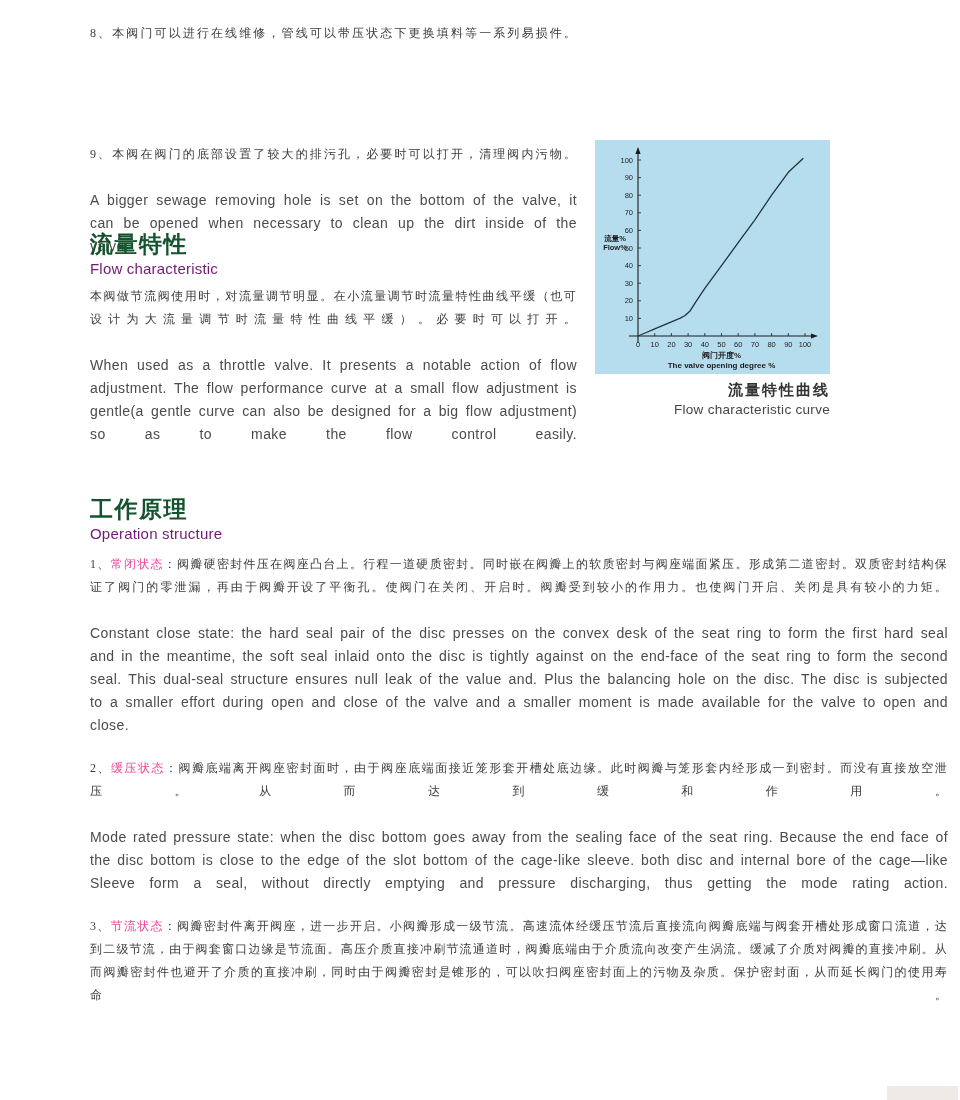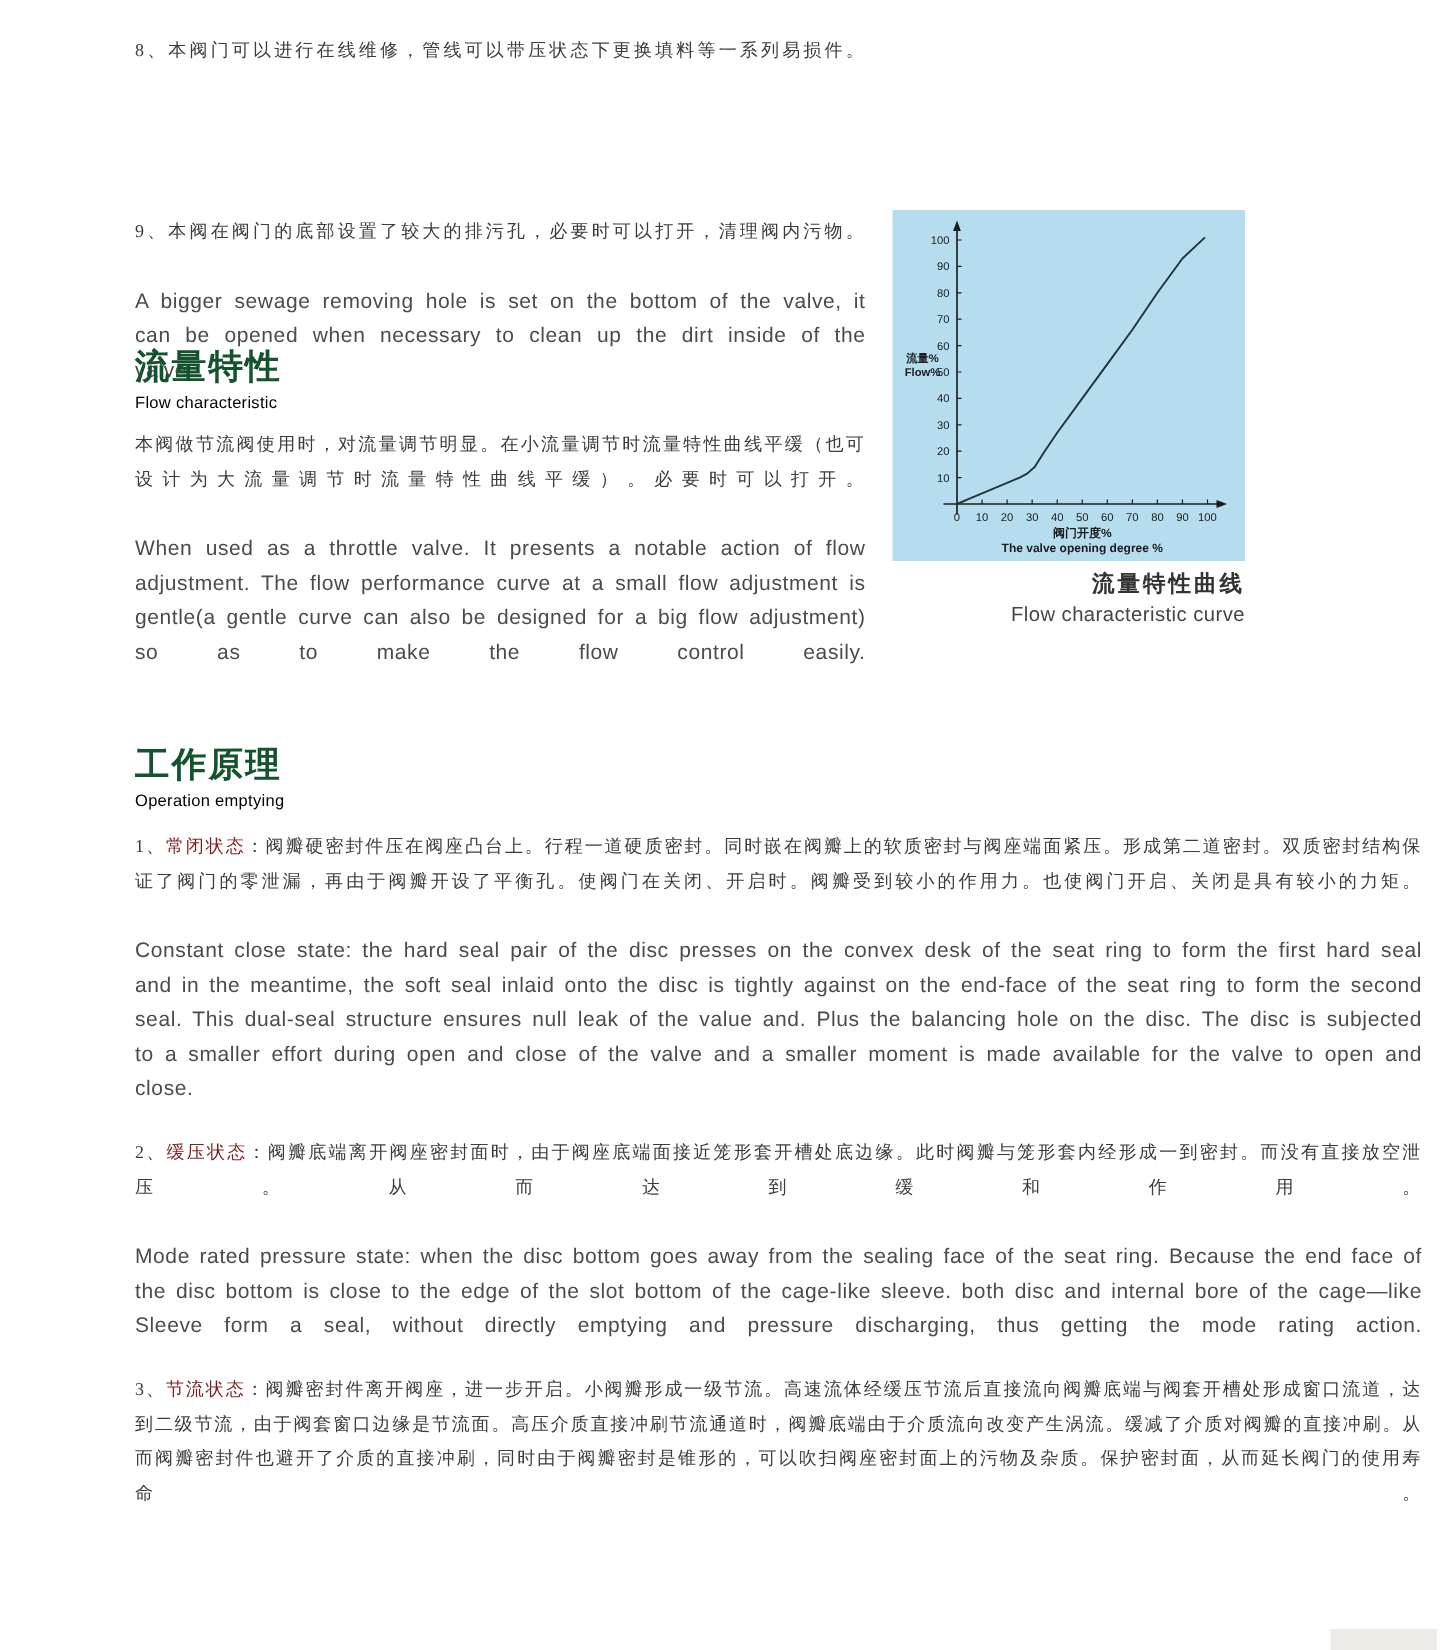--- a/index.html
+++ b/index.html
@@ -16,23 +16,23 @@
   }
   .en{
     color:#4b4b4b;font-size:14px;line-height:23px;
     letter-spacing:0.4px;word-spacing:2px;text-align:justify;text-justify:inter-word;
   }
   .en:after, .zh:after{content:"";display:inline-block;width:100%;}
   .sec-title-zh{
     color:#14532d;font-size:23px;font-weight:bold;letter-spacing:1.5px;line-height:24px;
   }
   .sec-title-en{
-    color:#000000;font-size:11px;line-height:20px;margin-top:3px;letter-spacing:0.2px;
+    color:#701a75;font-size:15px;line-height:20px;margin-top:3px;letter-spacing:0.2px;
   }
-  .state{color:#7f1d1d;}
+  .state{color:#ec4899;}
   .chart-panel{
     left:595px;top:140px;width:235px;height:234px;background:#b6ddee;
   }
   .chart-caption{left:595px;top:381px;width:235px;text-align:right;}
   .chart-caption .cap-zh{font-size:15px;color:#333;letter-spacing:2px;font-weight:bold;line-height:18px;}
   .chart-caption .cap-en{font-size:13.5px;color:#454545;line-height:17px;margin-top:2px;letter-spacing:0.3px;}
   .footer-mark{
     left:887px;top:1086px;width:71px;height:14px;background:#eeeBe7;background:#eeebe7;
   }
   .col-narrow{width:487px;}
@@ -114,21 +114,21 @@
       <polyline points="43,196 51.35,192.48 59.7,188.96 68.05,185.44 76.4,181.92 84.75,178.4 89.75999999999999,175.76 94.77000000000001,171.36 101.45,160.8 109.8,148.48 126.5,125.6 143.2,102.72 159.9,79.84 176.6,55.19999999999999 193.3,32.31999999999999 208.33,18.24000000000001" fill="none" stroke="#22343c" stroke-width="1.3" stroke-linejoin="round"></polyline>
     </svg>
 </div>
 <div class="abs chart-caption">
   <div class="cap-zh">流量特性曲线</div>
   <div class="cap-en">Flow characteristic curve</div>
 </div>
 
 <div class="abs" style="left:90px;top:497px;">
   <div class="sec-title-zh">工作原理</div>
-  <div class="sec-title-en">Operation emptying</div>
+  <div class="sec-title-en">Operation structure</div>
 </div>
 
 <div class="abs col-wide" style="left:90px;top:553px;">
   <p class="zh"><span>1、</span><span class="state">常闭状态</span><span>：</span><span>阀瓣硬密封件压在阀座凸台上。行程一道硬质密封。同时嵌在阀瓣上的软质密封与阀座端面紧压。形成第二道密封。双质密封结构保证了阀门的零泄漏，再由于阀瓣开设了平衡孔。使阀门在关闭、开启时。阀瓣受到较小的作用力。也使阀门开启、关闭是具有较小的力矩。</span></p>
   <p class="en">Constant close state: the hard seal pair of the disc presses on the convex desk of the seat ring to form the first hard seal and in the meantime, the soft seal inlaid onto the disc is tightly against on the end-face of the seat ring to form the second seal. This dual-seal structure ensures null leak of the value and. Plus the balancing hole on the disc. The disc is subjected to a smaller effort during open and close of the valve and a smaller moment is made available for the valve to open and close.</p>
 </div>
 
 <div class="abs col-wide" style="left:90px;top:757px;">
   <p class="zh"><span>2、</span><span class="state">缓压状态</span><span>：</span><span>阀瓣底端离开阀座密封面时，由于阀座底端面接近笼形套开槽处底边缘。此时阀瓣与笼形套内经形成一到密封。而没有直接放空泄压。从而达到缓和作用。</span></p>
   <p class="en">Mode rated pressure state: when the disc bottom goes away from the sealing face of the seat ring. Because the end face of the disc bottom is close to the edge of the slot bottom of the cage-like sleeve. both disc and internal bore of the cage—like Sleeve form a seal, without directly emptying and pressure discharging, thus getting the mode rating action.</p>

